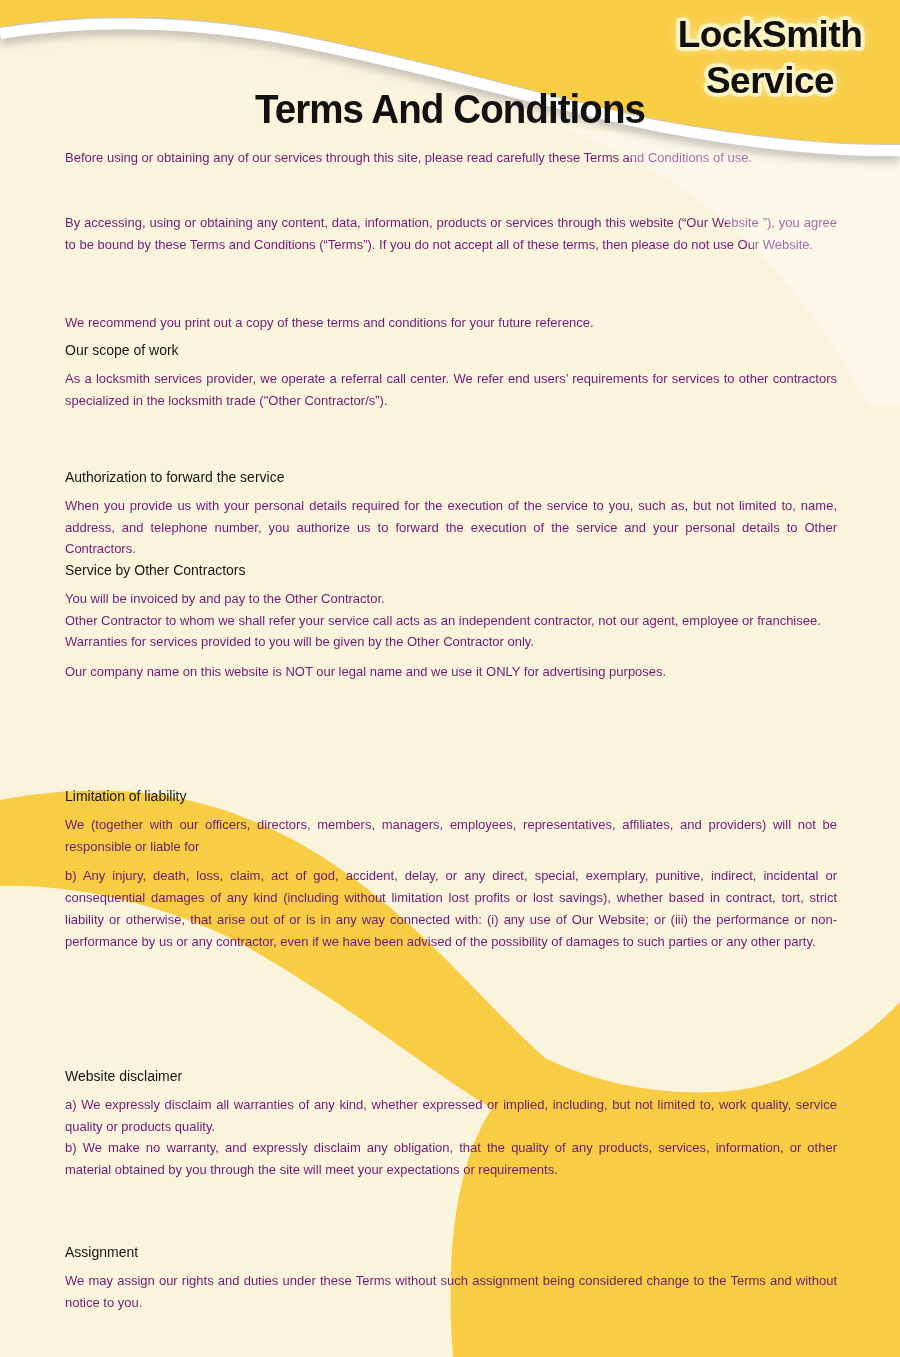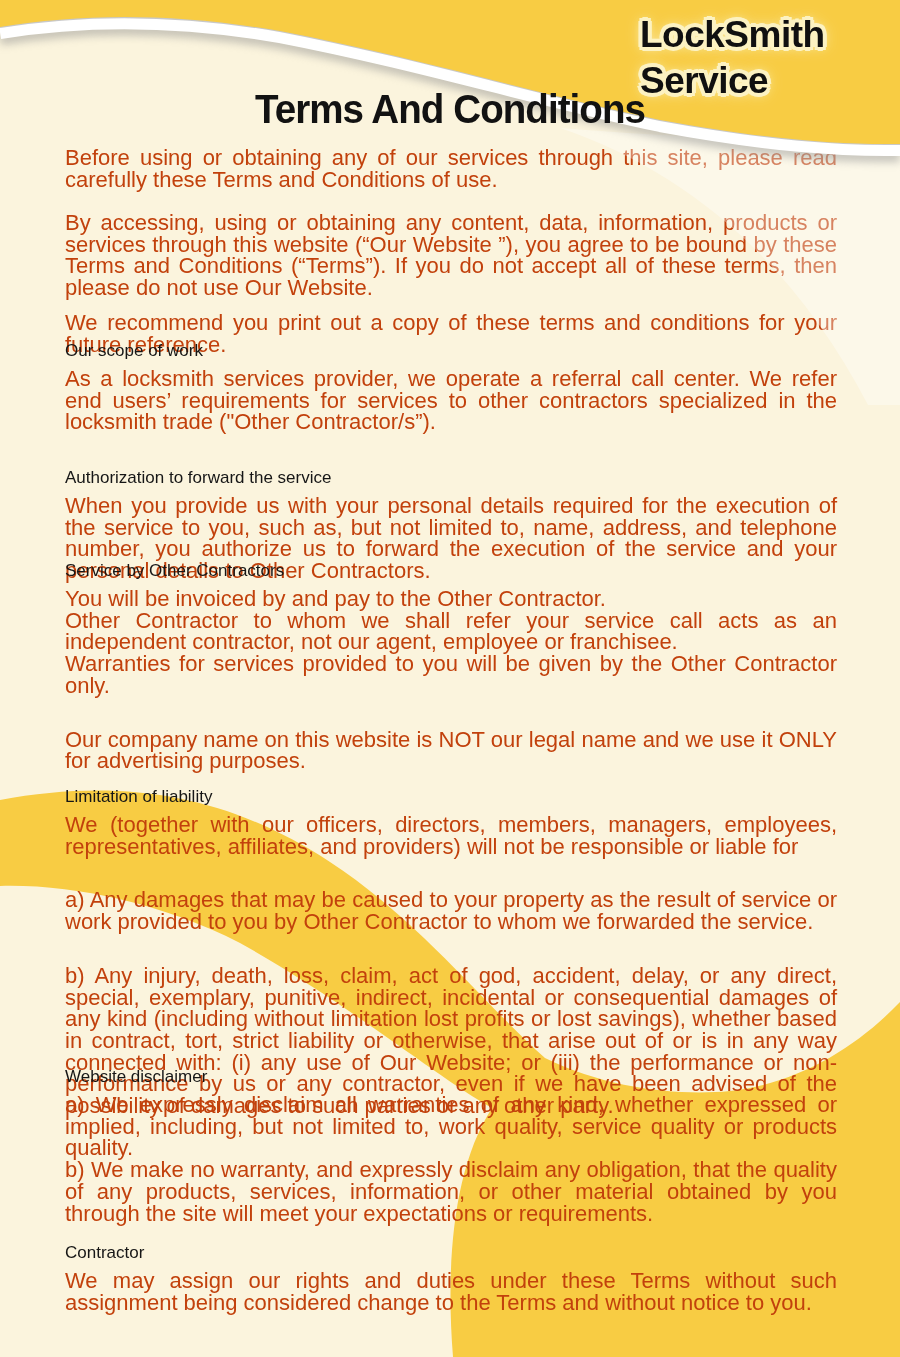--- a/index.html
+++ b/index.html
@@ -12,20 +12,21 @@
     font-family:"Liberation Sans","DejaVu Sans",sans-serif;
     color:#262626;
   }
   svg.deco{position:absolute;left:0;pointer-events:none;}
   svg.wave{top:0;z-index:2;}
   svg.blob{top:0;z-index:0;}
 
   .brand{
     position:absolute;z-index:3;
     top:12px;left:640px;width:260px;
+    text-align:center;
     font-weight:700;font-size:37px;line-height:46px;
     letter-spacing:-0.5px;color:#101010;
     text-shadow:
       -3px -3px 0 #FCF2C2, 3px -3px 0 #FCF2C2,
       -3px  3px 0 #FCF2C2, 3px  3px 0 #FCF2C2,
       -4px  0   0 #FCF2C2, 4px  0   0 #FCF2C2,
        0   -4px 0 #FCF2C2, 0    4px 0 #FCF2C2,
        0 0 10px #FCF2C2, 0 0 16px #FCF2C2;
   }
   .title{
@@ -34,32 +35,32 @@
     text-align:center;
     font-size:41px;font-weight:700;letter-spacing:-1px;
     color:#121212;
     transform:scaleX(.94);
     white-space:nowrap;
   }
   .content{position:absolute;z-index:1;top:0;left:0;width:900px;height:1357px;}
   .para{
     position:static;
     margin:0;
-    font-size:22px;line-height:21.7px;
+    font-size:13px;line-height:21.7px;
     text-align:justify;
-    color:#c2410c;
+    color:#701a75;
   }
   .abs{position:absolute;left:65px;width:772px;}
   .sec h2{
     margin:0 0 5px 0;
-    font-size:17px;line-height:25px;
+    font-size:14px;line-height:25px;
     font-weight:400;color:#161616;
     letter-spacing:0;
   }
-  .gap-above{margin-top:32px;}
+  .gap-above{margin-top:8px;}
 </style>
 </head>
 <body>
 
 <div class="page">
 
   <svg class="deco blob" width="900" height="1357" viewBox="0 0 900 1357" aria-hidden="true">
     <path fill="#F8CC43" d="
       M 0,800
       C 120,778 225,793 330,862
@@ -121,29 +122,28 @@
       <h2>Service by Other Contractors</h2>
       <p class="para">You will be invoiced by and pay to the Other Contractor.</p>
       <p class="para">Other Contractor to whom we shall refer your service call acts as an independent contractor, not our agent, employee or franchisee.</p>
       <p class="para">Warranties for services provided to you will be given by the Other Contractor only.</p>
       <p class="para gap-above">Our company name on this website is NOT our legal name and we use it ONLY for advertising purposes.</p>
     </section>
 
     <section class="sec abs" style="top:784px">
       <h2>Limitation of liability</h2>
       <p class="para">We (together with our officers, directors, members, managers, employees, representatives, affiliates, and providers) will not be responsible or liable for</p>
-      <p class="para gap-above">a) Any damages that may be caused to your property as the result of service or work provided to you by Other Contractor to whom we forwarded the service.</p>
       <p class="para gap-above">b) Any injury, death, loss, claim, act of god, accident, delay, or any direct, special, exemplary, punitive, indirect, incidental or consequential damages of any kind (including without limitation lost profits or lost savings), whether based in contract, tort, strict liability or otherwise, that arise out of or is in any way connected with: (i) any use of Our Website; or (iii) the performance or non-performance by us or any contractor, even if we have been advised of the possibility of damages to such parties or any other party.</p>
     </section>
 
     <section class="sec abs" style="top:1064px">
       <h2>Website disclaimer</h2>
       <p class="para">a) We expressly disclaim all warranties of any kind, whether expressed or implied, including, but not limited to, work quality, service quality or products quality.</p>
       <p class="para">b) We make no warranty, and expressly disclaim any obligation, that the quality of any products, services, information, or other material obtained by you through the site will meet your expectations or requirements.</p>
     </section>
 
     <section class="sec abs" style="top:1240px">
-      <h2>Contractor</h2>
+      <h2>Assignment</h2>
       <p class="para">We may assign our rights and duties under these Terms without such assignment being considered change to the Terms and without notice to you.</p>
     </section>
 
   </div>
 </div>
 
 </body></html>

